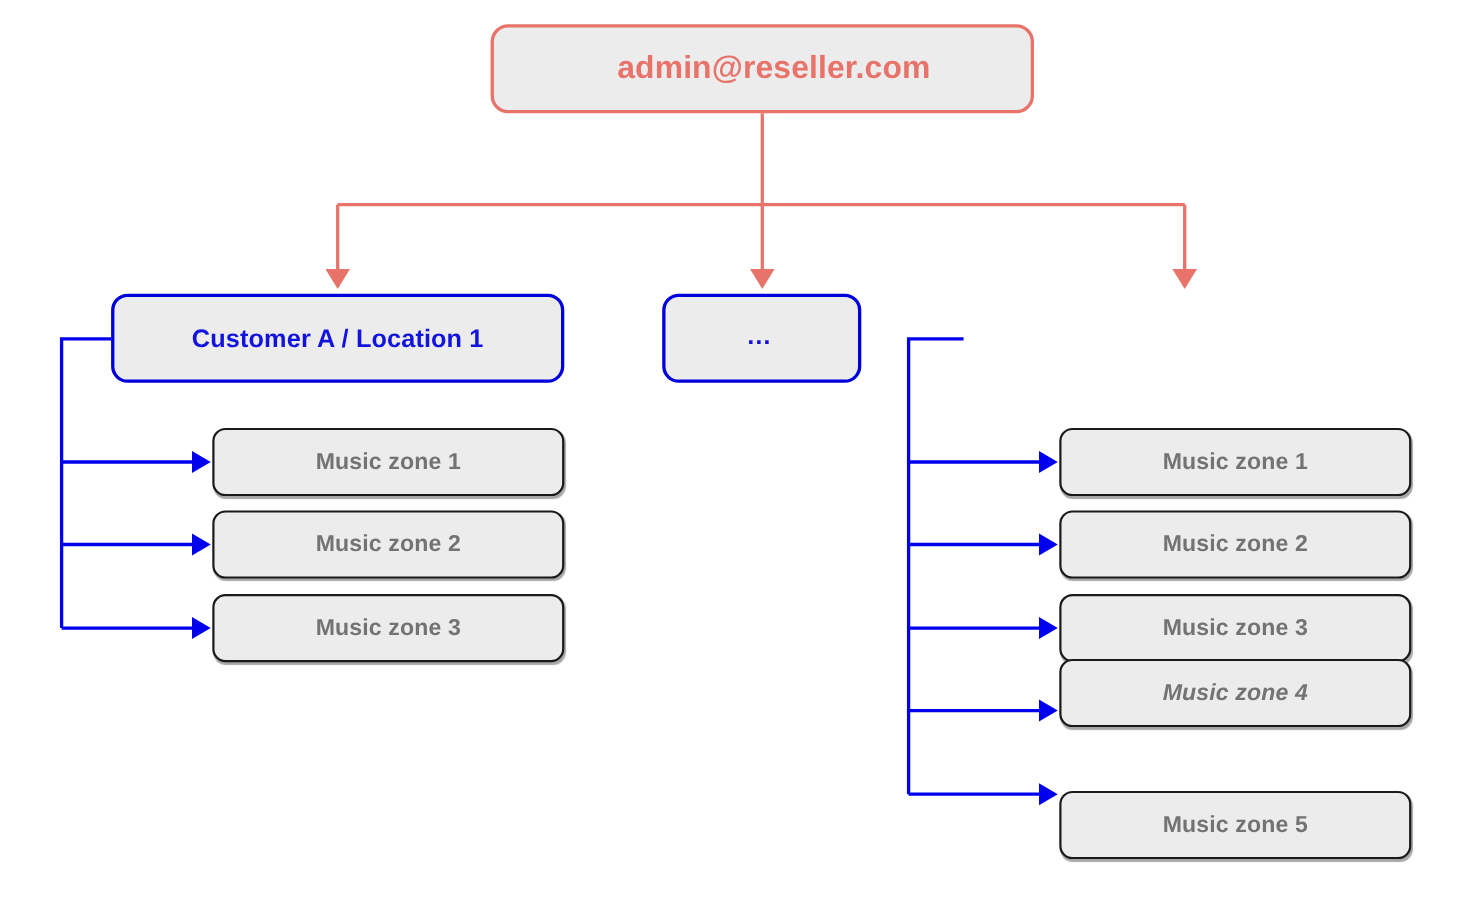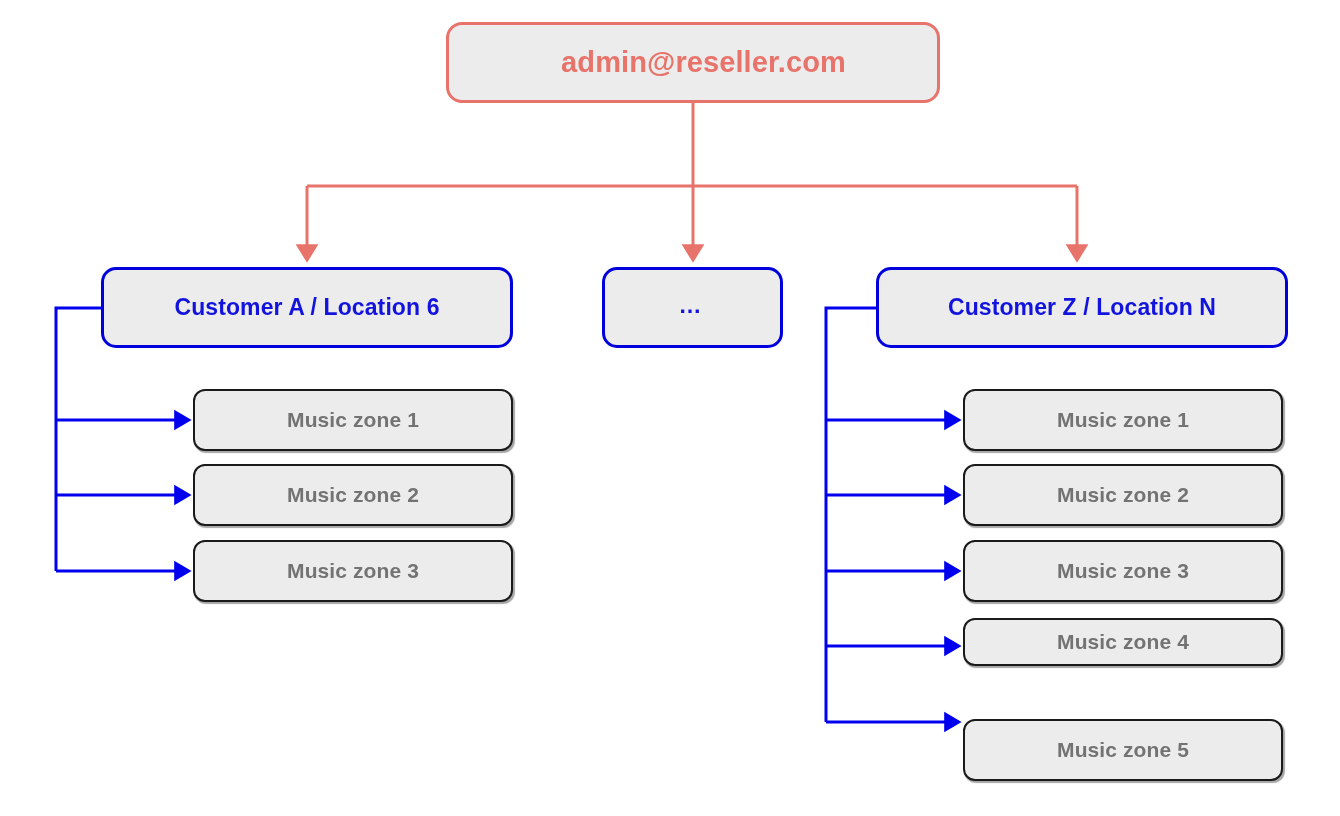--- a/index.html
+++ b/index.html
@@ -129,50 +129,47 @@
     <g>
       <path d="M826,722 L952,722" stroke="#0000EE" stroke-width="3" fill="none" marker-end="url(#arrow-blue)"></path>
     </g>
   </svg>
 
   <div class="node node-root" style="left:446px; top:22px; width:494px; height:81px;">
     <span>admin@reseller.com</span>
   </div>
 
   <div class="node node-customer" style="left:101px; top:267px; width:412px; height:81px;">
-    <span>Customer A / Location 6</span>
+    <span>Customer A / Location 1</span>
   </div>
 
   <div class="node node-ellipsis" style="left:602px; top:267px; width:181px; height:81px;">
     <span>…</span>
   </div>
 
-  <div class="node node-customer" style="left:876px; top:267px; width:412px; height:81px;">
-    <span>Customer Z / Location N</span>
-  </div>
 
   <div class="node node-zone" style="left:193px; top:389px; width:320px; height:62px;">
     <span>Music zone 1</span>
   </div>
   <div class="node node-zone" style="left:193px; top:464px; width:320px; height:62px;">
     <span>Music zone 2</span>
   </div>
   <div class="node node-zone" style="left:193px; top:540px; width:320px; height:62px;">
     <span>Music zone 3</span>
   </div>
 
   <div class="node node-zone" style="left:963px; top:389px; width:320px; height:62px;">
     <span>Music zone 1</span>
   </div>
   <div class="node node-zone" style="left:963px; top:464px; width:320px; height:62px;">
     <span>Music zone 2</span>
   </div>
   <div class="node node-zone" style="left:963px; top:540px; width:320px; height:62px;">
     <span>Music zone 3</span>
   </div>
-  <div class="node node-zone" style="left:963px; top:618px; width:320px; height:48px;">
+  <div class="node node-zone" style="left:963px; top:599px; width:320px; height:62px;font-style:italic;">
     <span>Music zone 4</span>
   </div>
   <div class="node node-zone" style="left:963px; top:691px; width:320px; height:62px;margin-top:28px;">
     <span>Music zone 5</span>
   </div>
 
 </div>
 
 </body></html>

